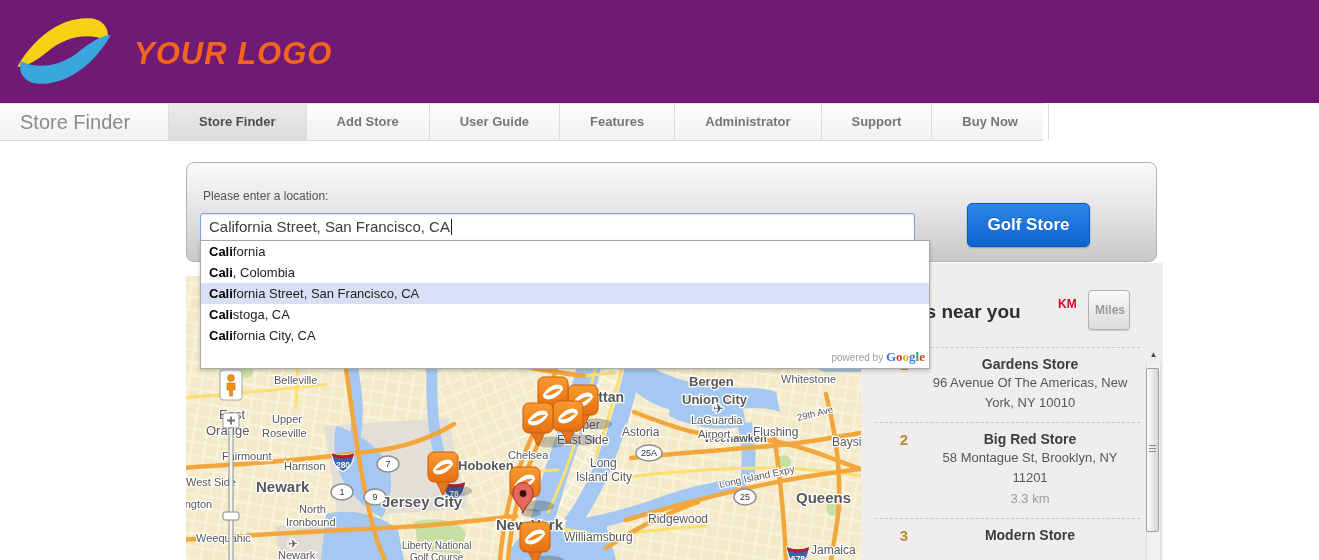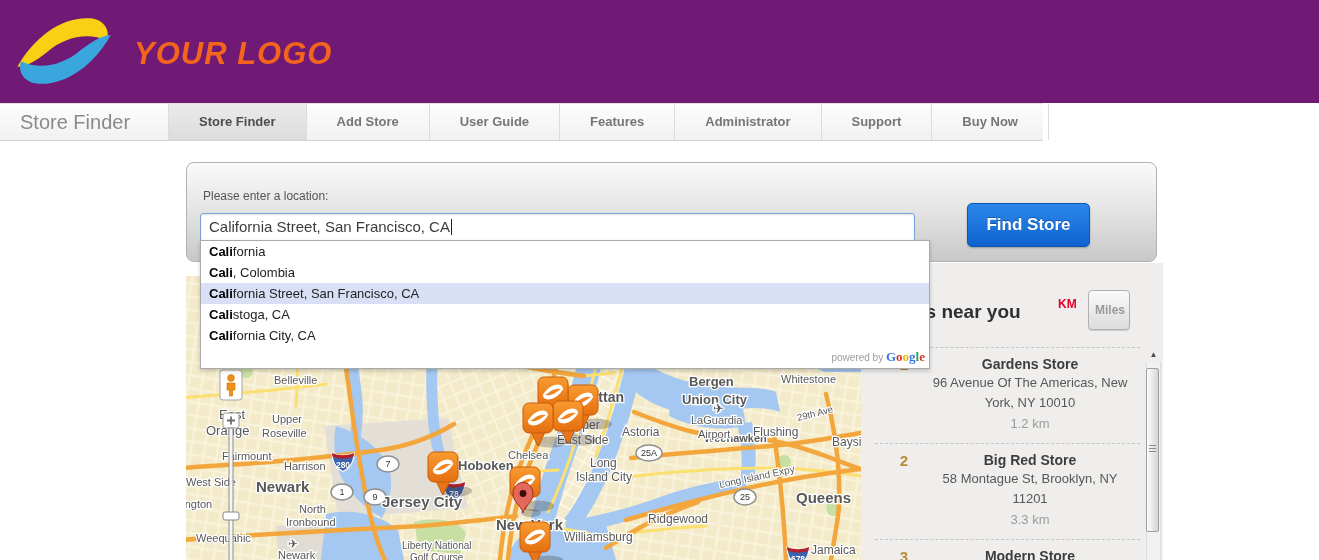--- a/index.html
+++ b/index.html
@@ -162,34 +162,33 @@
     <div class="tab">Buy Now</div>
   </div>
 </div>
 
 <div class="panel">
   <div class="panel-label">Please enter a location:</div>
 </div>
 <div class="search-input" role="textbox">
   <span>California Street, San Francisco, CA</span><span class="caret"></span>
 </div>
-<button class="find-btn">Find Store</button>
+<button class="find-btn">Golf Store</button>
 
 <div class="sidebar"></div>
 <div class="res-heading">Stores near you</div>
 <div class="unit-km">KM</div>
 <button class="miles-btn">Miles</button>
 
 <div class="store-list">
   <div class="store-item">
     <span class="store-num">1</span>
     <div class="store-body">
       <div class="store-name">Gardens Store</div>
       <div class="store-addr">96 Avenue Of The Americas, New York, NY 10010</div>
-      <div class="store-dist">1.2 km</div>
     </div>
   </div>
   <div class="store-item">
     <span class="store-num">2</span>
     <div class="store-body">
       <div class="store-name">Big Red Store</div>
       <div class="store-addr">58 Montague St, Brooklyn, NY 11201</div>
       <div class="store-dist">3.3 km</div>
     </div>
   </div>

